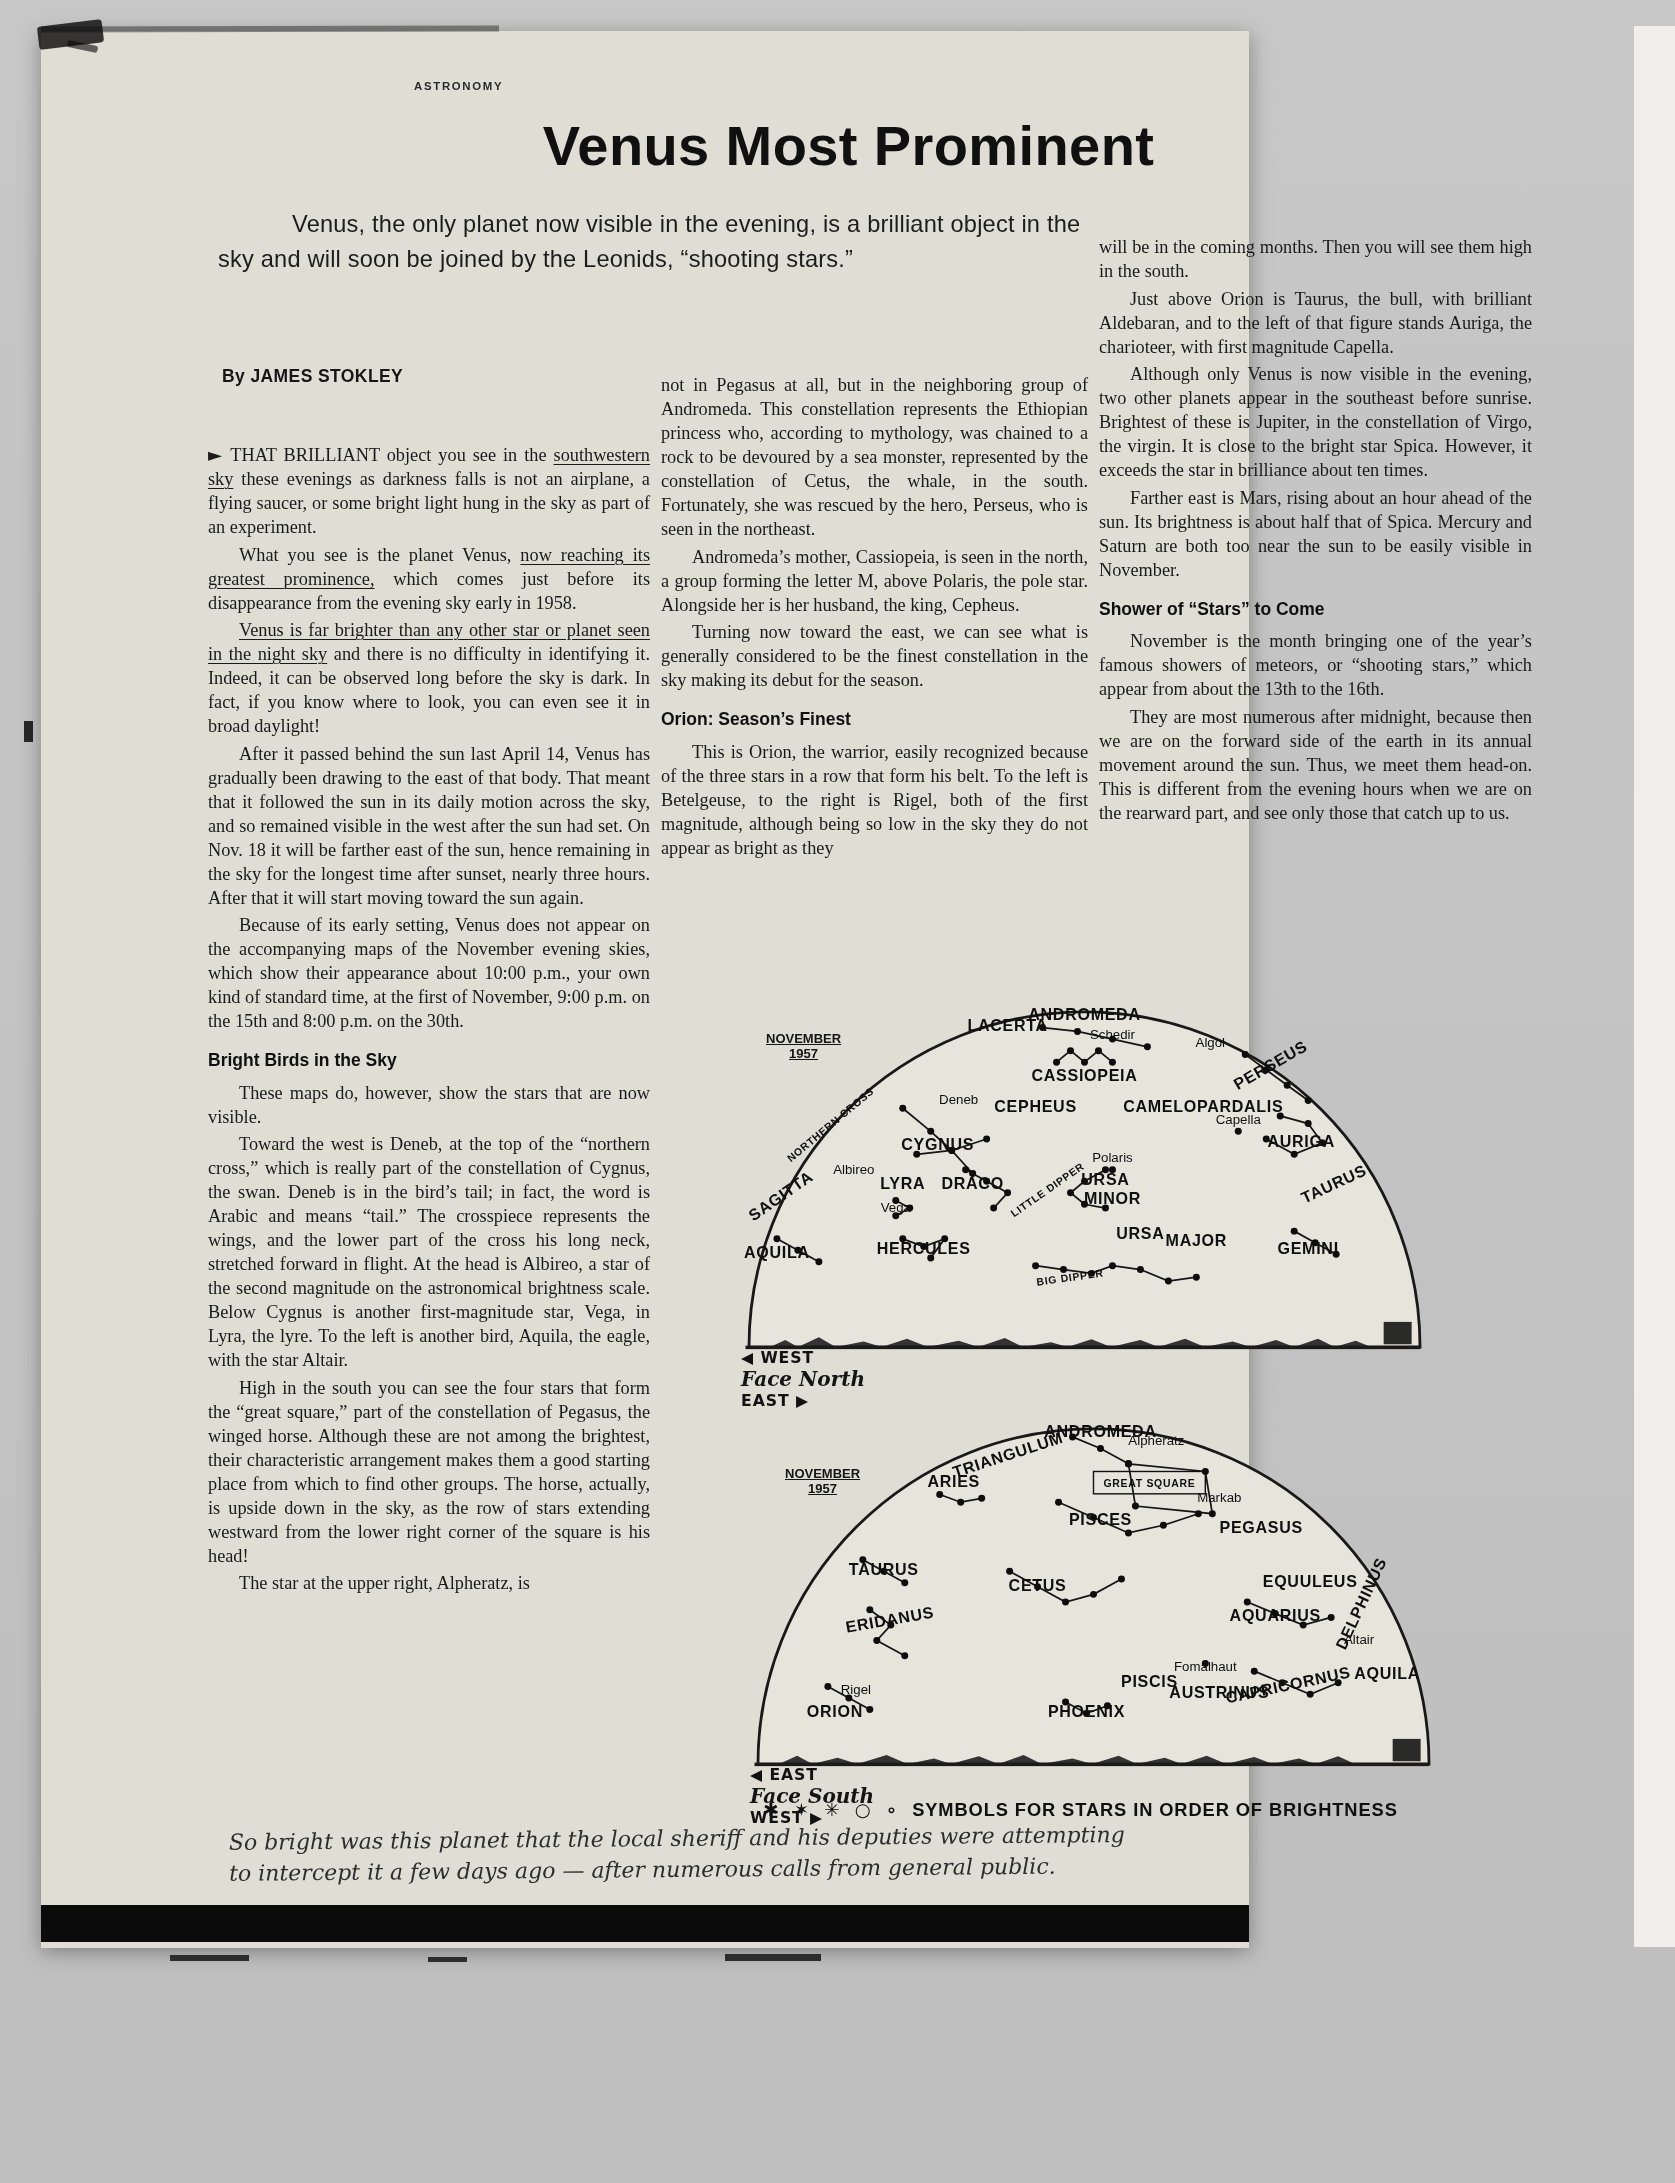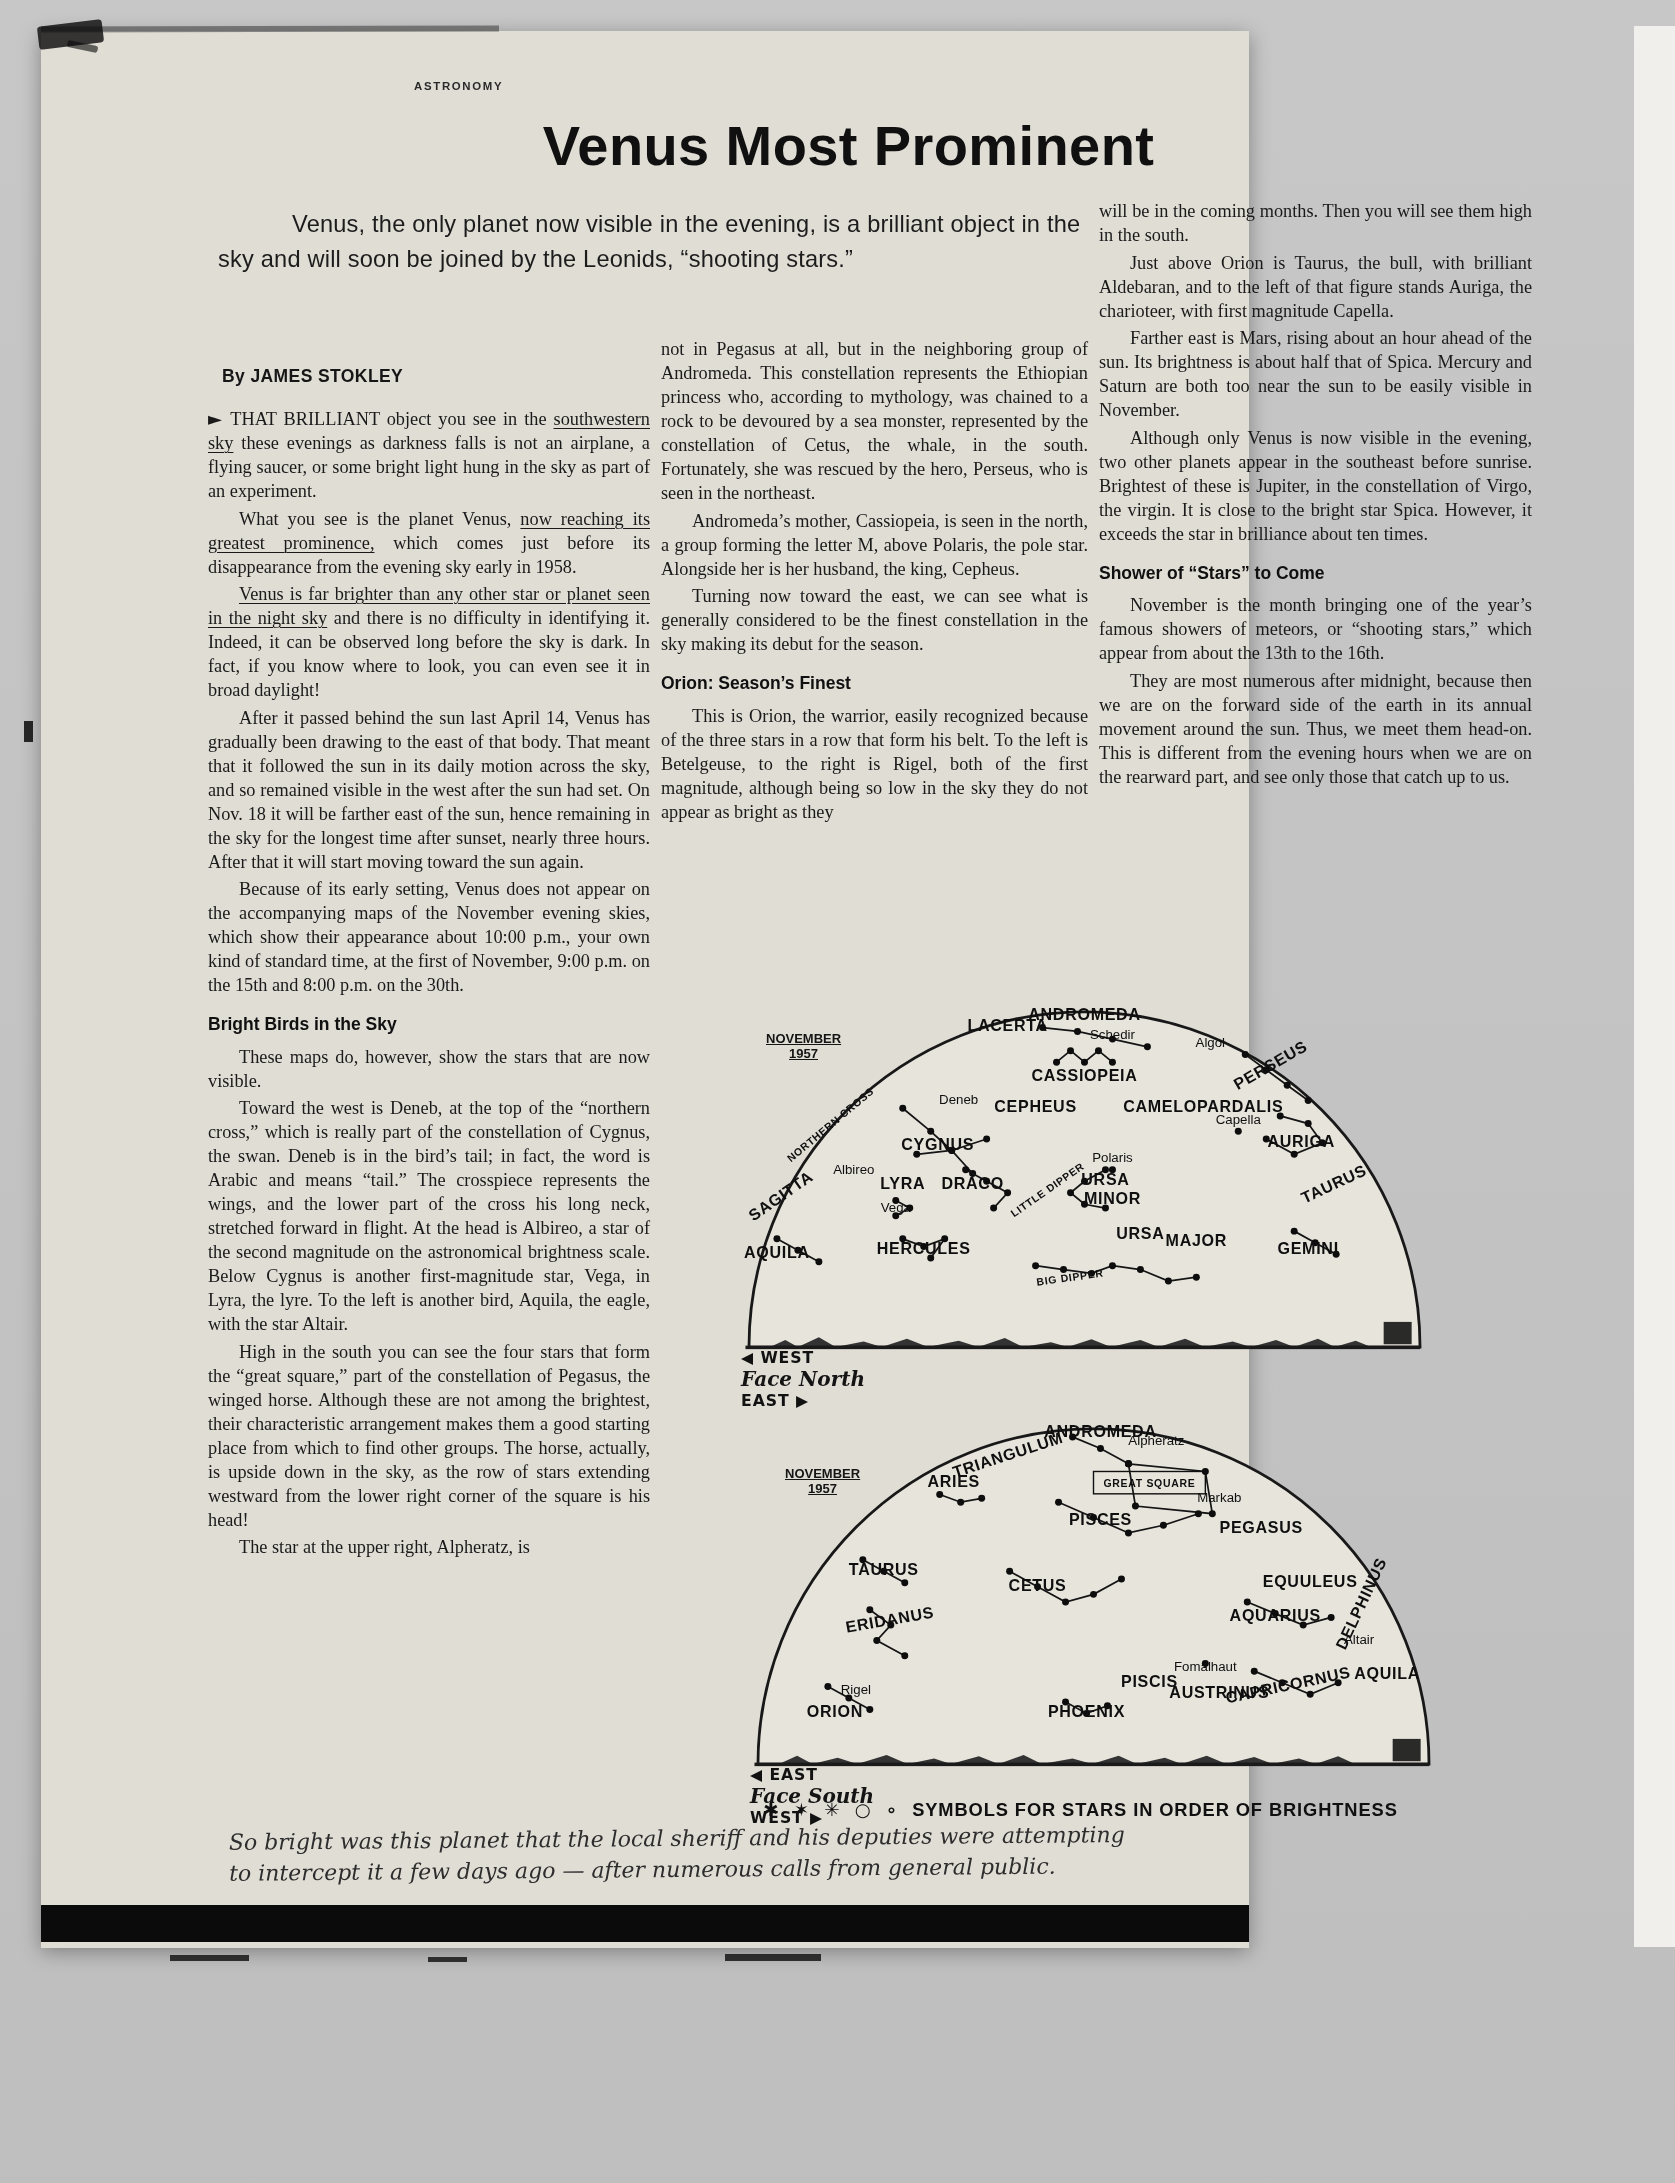--- a/index.html
+++ b/index.html
@@ -11,21 +11,21 @@
   .smudge.s1{left:-3.5px;top:-7.9px;width:65px;height:23px;transform:rotate(-7deg);opacity:.8;border-radius:3.5px;}
   .smudge.s2{left:26px;top:12.2px;width:31px;height:7px;transform:rotate(12deg);opacity:.6;border-radius:2.6px;}
   .smudge.s3{left:-17.5px;top:690px;width:9.6px;height:21px;opacity:.85;}
   .speck{position:absolute;background:#0c0c0c;opacity:.8;}
   .kicker{position:absolute;left:373px;top:49px;font-family:"Liberation Sans",sans-serif;font-weight:bold;font-size:11.4px;letter-spacing:1.7px;color:#2a2a2a;}
   .headline{position:absolute;left:279px;top:82px;width:1057px;text-align:center;font-family:"Liberation Sans",sans-serif;font-weight:700;font-size:56px;letter-spacing:0.4px;color:#101010;}
   .lede{position:absolute;left:175px;top:174px;width:878px;font-family:"Liberation Sans",sans-serif;font-size:23.6px;line-height:35px;color:#1c1c1c;text-indent:74px;letter-spacing:0.2px;}
   .byline{position:absolute;left:181px;top:335px;font-family:"Liberation Sans",sans-serif;font-weight:bold;font-size:17.5px;letter-spacing:0.4px;}
   .col{position:absolute;text-align:justify;font-size:18.3px;line-height:24px;color:#1a1a1a;}
   .col p{margin:0 0 3.5px 0;text-indent:31px;}
-  .col p.noindent{text-indent:0;}
+  .col p.noindent{text-indent:0;margin-top:36px;}
   .col h3{font-family:"Liberation Sans",sans-serif;font-weight:bold;font-size:17.5px;margin:15px 0 8.7px;color:#101010;}
   .u{text-decoration:underline;text-decoration-thickness:1.3px;text-underline-offset:2.6px;}
   .glyph{font-family:"DejaVu Sans",sans-serif;}
   #col1{left:167px;top:376px;width:442px;}
   #col2{left:620px;top:306px;width:427px;}
   #col3{left:1058px;top:168px;width:433px;}
   .skymap{position:absolute;width:699px;height:410px;}
   #map1{left:694px;top:939px;}
   #map2{left:703px;top:1356px;}
   .skymap svg{display:block;width:699px;height:391px;}
@@ -83,22 +83,22 @@
     <div class="col" id="col2">
         <p class="noindent">not in Pegasus at all, but in the neighboring group of Andromeda. This constellation represents the Ethiopian princess who, according to mythology, was chained to a rock to be devoured by a sea monster, represented by the constellation of Cetus, the whale, in the south. Fortunately, she was rescued by the hero, Perseus, who is seen in the northeast.</p>
         <p>Andromeda’s mother, Cassiopeia, is seen in the north, a group forming the letter M, above Polaris, the pole star. Alongside her is her husband, the king, Cepheus.</p>
         <p>Turning now toward the east, we can see what is generally considered to be the finest constellation in the sky making its debut for the season.</p>
         <h3>Orion: Season’s Finest</h3>
         <p>This is Orion, the warrior, easily recognized because of the three stars in a row that form his belt. To the left is Betelgeuse, to the right is Rigel, both of the first magnitude, although being so low in the sky they do not appear as bright as they</p>
       </div>
     <div class="col" id="col3">
         <p class="noindent">will be in the coming months. Then you will see them high in the south.</p>
         <p>Just above Orion is Taurus, the bull, with brilliant Aldebaran, and to the left of that figure stands Auriga, the charioteer, with first magnitude Capella.</p>
+        <p>Although only Venus is now visible in the evening, two other planets appear in the southeast before sunrise. Brightest of these is Jupiter, in the constellation of Virgo, the virgin. It is close to the bright star Spica. However, it exceeds the star in brilliance about ten times.</p>
         <p>Farther east is Mars, rising about an hour ahead of the sun. Its brightness is about half that of Spica. Mercury and Saturn are both too near the sun to be easily visible in November.</p>
-        <p>Although only Venus is now visible in the evening, two other planets appear in the southeast before sunrise. Brightest of these is Jupiter, in the constellation of Virgo, the virgin. It is close to the bright star Spica. However, it exceeds the star in brilliance about ten times.</p>
         <h3>Shower of “Stars” to Come</h3>
         <p>November is the month bringing one of the year’s famous showers of meteors, or “shooting stars,” which appear from about the 13th to the 16th.</p>
         <p>They are most numerous after midnight, because then we are on the forward side of the earth in its annual movement around the sun. Thus, we meet them head-on. This is different from the evening hours when we are on the rearward part, and see only those that catch up to us.</p>
       </div>
 
     <div class="skymap" id="map1">
       <svg viewBox="0 0 1000 560" preserveAspectRatio="none">
         <path class="dome" d="M20,540 A480,480 0 0 1 980,540 Z"></path>
         <path class="ground" d="M50,540 l22,-10 18,10 30,-14 24,14 40,-8 26,8 36,-12 30,12 44,-9 28,9 38,-13 26,13 40,-7 24,7 34,-11 28,11 42,-10 26,10 38,-12 28,12 40,-8 26,8 36,-10 26,10 34,-12 24,12 30,-9 22,9 L950,540 Z"></path>
         <rect class="baseline" x="15" y="538" width="965" height="5"></rect>

